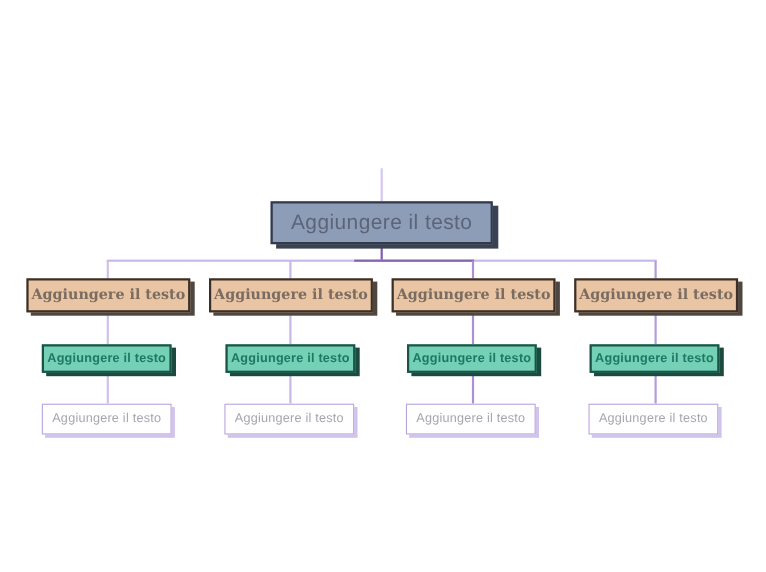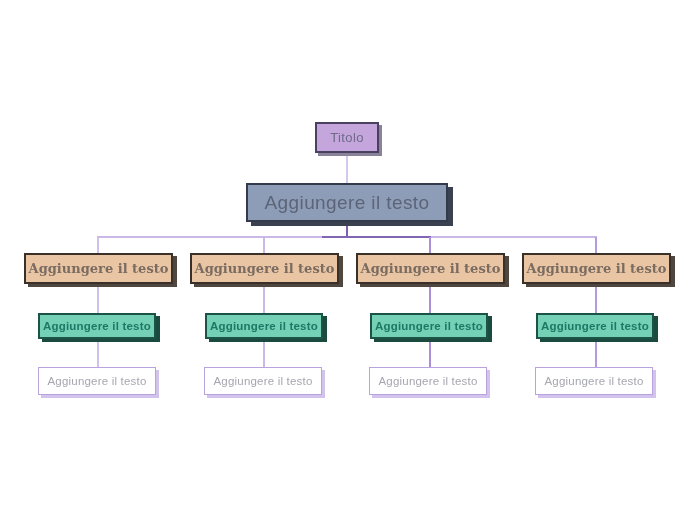--- a/index.html
+++ b/index.html
@@ -80,21 +80,20 @@
   <div class="vline c12 x1 lp1"></div>
   <div class="vline c12 x2 lp2"></div>
   <div class="vline c12 x3 mp3"></div>
   <div class="vline c12 x4 mp4"></div>
 
   <div class="vline c23 x1 lp1"></div>
   <div class="vline c23 x2 lp2"></div>
   <div class="vline c23 x3 mp3"></div>
   <div class="vline c23 x4 mp4"></div>
 
-  <div class="node node-root">Titolo</div>
 
   <div class="node node-main">Aggiungere il testo</div>
 
   <div class="node node-l1 b1-l1">Aggiungere il testo</div>
   <div class="node node-l1 b2-l1">Aggiungere il testo</div>
   <div class="node node-l1 b3-l1">Aggiungere il testo</div>
   <div class="node node-l1 b4-l1">Aggiungere il testo</div>
 
   <div class="node node-l2 b1-l2">Aggiungere il testo</div>
   <div class="node node-l2 b2-l2">Aggiungere il testo</div>

